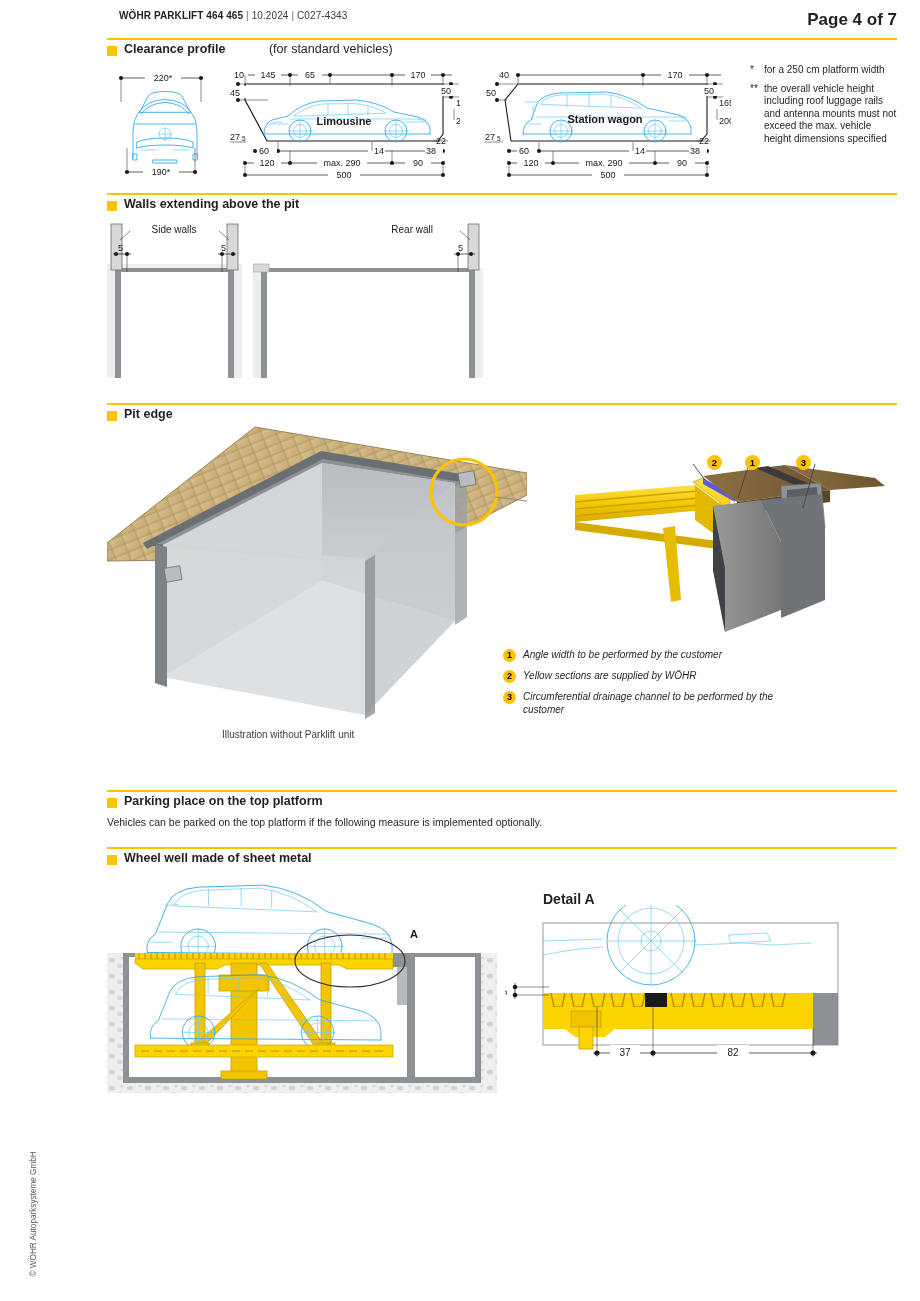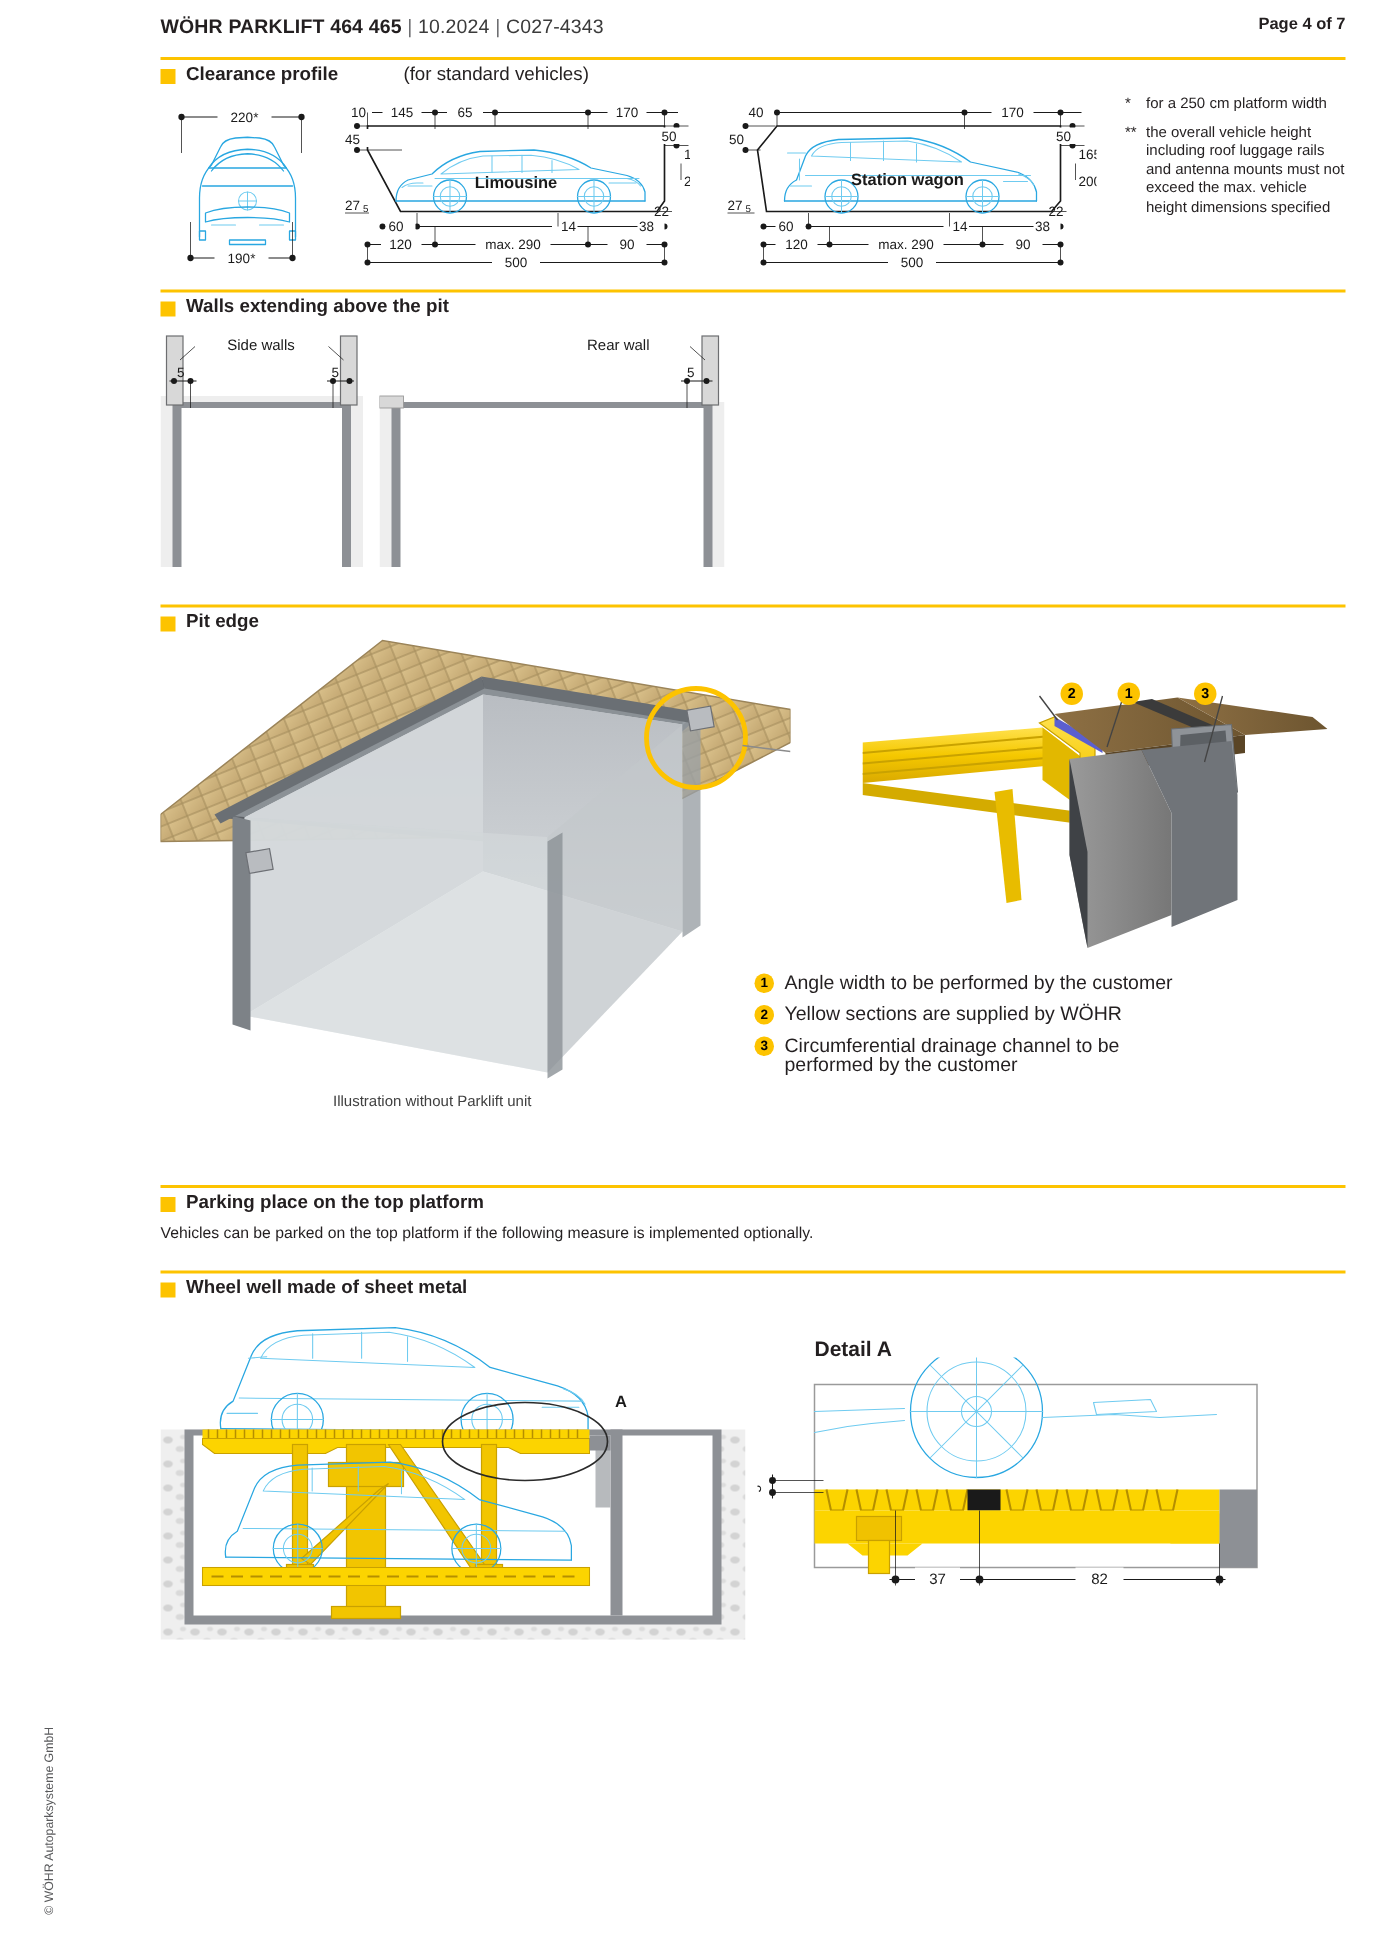--- a/index.html
+++ b/index.html
@@ -5,43 +5,43 @@
   html,body{margin:0;padding:0;}
   body{
     width:920px;height:1301px;background:#ffffff;
     font-family:"Liberation Sans", sans-serif;
     color:#231f20;position:relative;overflow:hidden;
   }
   .page{position:absolute;inset:0;}
 
   
   .doc-header{position:absolute;left:107px;top:10px;width:790px;height:22px;}
-  .doc-header .title{position:absolute;left:0;top:0;font-size:13px;font-weight:bold;letter-spacing:.1px;}
+  .doc-header .title{position:absolute;left:12px;top:0;font-size:10px;font-weight:bold;letter-spacing:.1px;}
   .doc-header .title .sep{font-weight:normal;color:#6d6e71;}
   .doc-header .title .meta{font-weight:normal;color:#3b3b3b;}
-  .doc-header .pagenum{position:absolute;right:0;top:0;font-size:11px;font-weight:bold;}
+  .doc-header .pagenum{position:absolute;right:0;top:0;font-size:17px;font-weight:bold;}
 
   
   .sec{position:absolute;left:107px;width:790px;}
   .sec .rule{position:absolute;left:0;top:0;width:100%;height:2px;background:#fdc300;}
   .sec .bullet{position:absolute;left:0;top:8px;width:10px;height:10px;background:#fdc300;}
   .sec .label{position:absolute;left:17px;top:4px;font-size:12.5px;font-weight:bold;white-space:nowrap;}
   .sec .label .light{font-weight:normal;margin-left:40px;}
 
   .body-text{position:absolute;font-size:10.5px;line-height:13px;color:#231f20;}
 
   
   .caption{position:absolute;font-size:10px;color:#404040;padding-left:48px;}
   .note{position:absolute;font-size:10px;line-height:12.6px;color:#231f20;}
 
   .legend{position:absolute;left:503px;top:648px;width:300px;}
   .legend .row{position:relative;min-height:19px;margin-bottom:2px;}
   .legend .num{position:absolute;left:0;top:1px;width:13px;height:13px;border-radius:50%;
     background:#fdc300;color:#000;font-size:9px;font-weight:bold;text-align:center;line-height:13px;}
-  .legend .txt{display:block;margin-left:20px;font-size:13px;line-height:13px;}
+  .legend .txt{display:block;margin-left:20px;font-size:10px;line-height:13px;font-style:italic;}
 
   .copyright{position:absolute;left:-47px;top:1192px;width:160px;
     font-size:8.2px;color:#58595b;transform:rotate(-90deg);transform-origin:center;
     text-align:left;white-space:nowrap;}
 
   svg{display:block;}
   .dimtxt{font-family:"Liberation Sans",sans-serif;font-size:9px;fill:#1a1a1a;}
   .dimtxt.small{font-size:6.5px;}
   .vehlabel{font-family:"Liberation Sans",sans-serif;font-size:11px;font-weight:bold;fill:#1a1a1a;}
   .dimline{stroke:#1a1a1a;stroke-width:.7;fill:none;}

